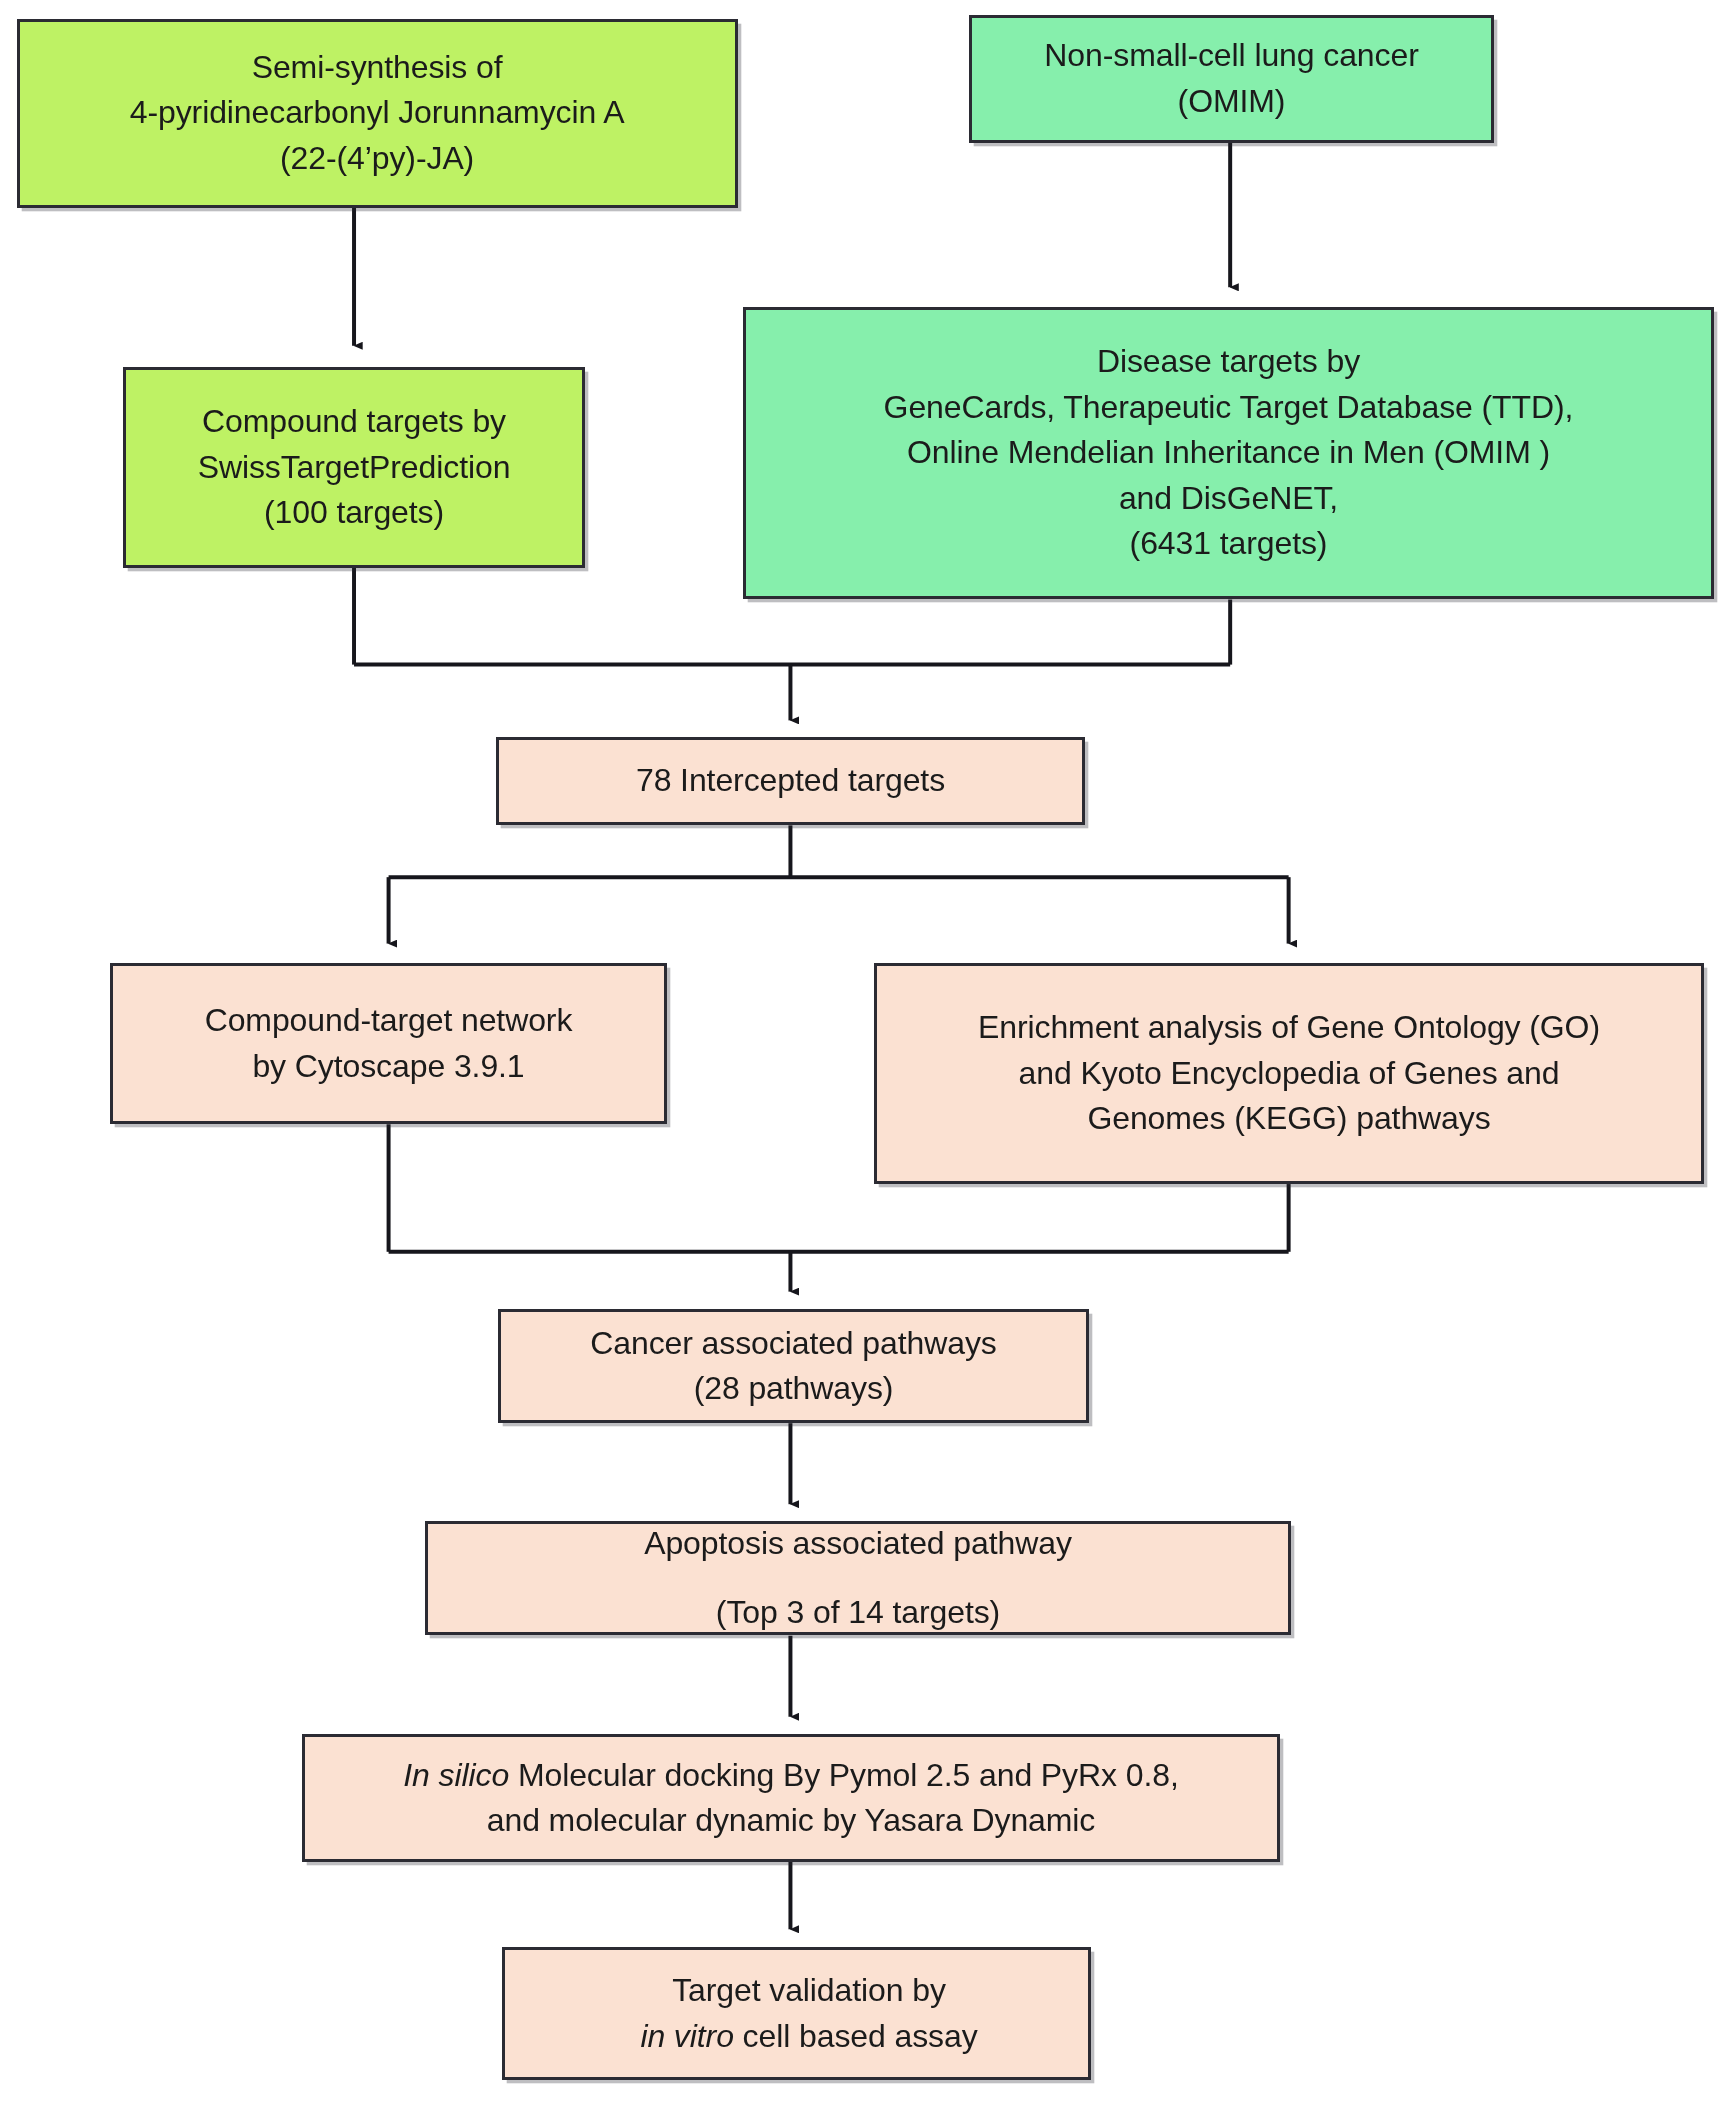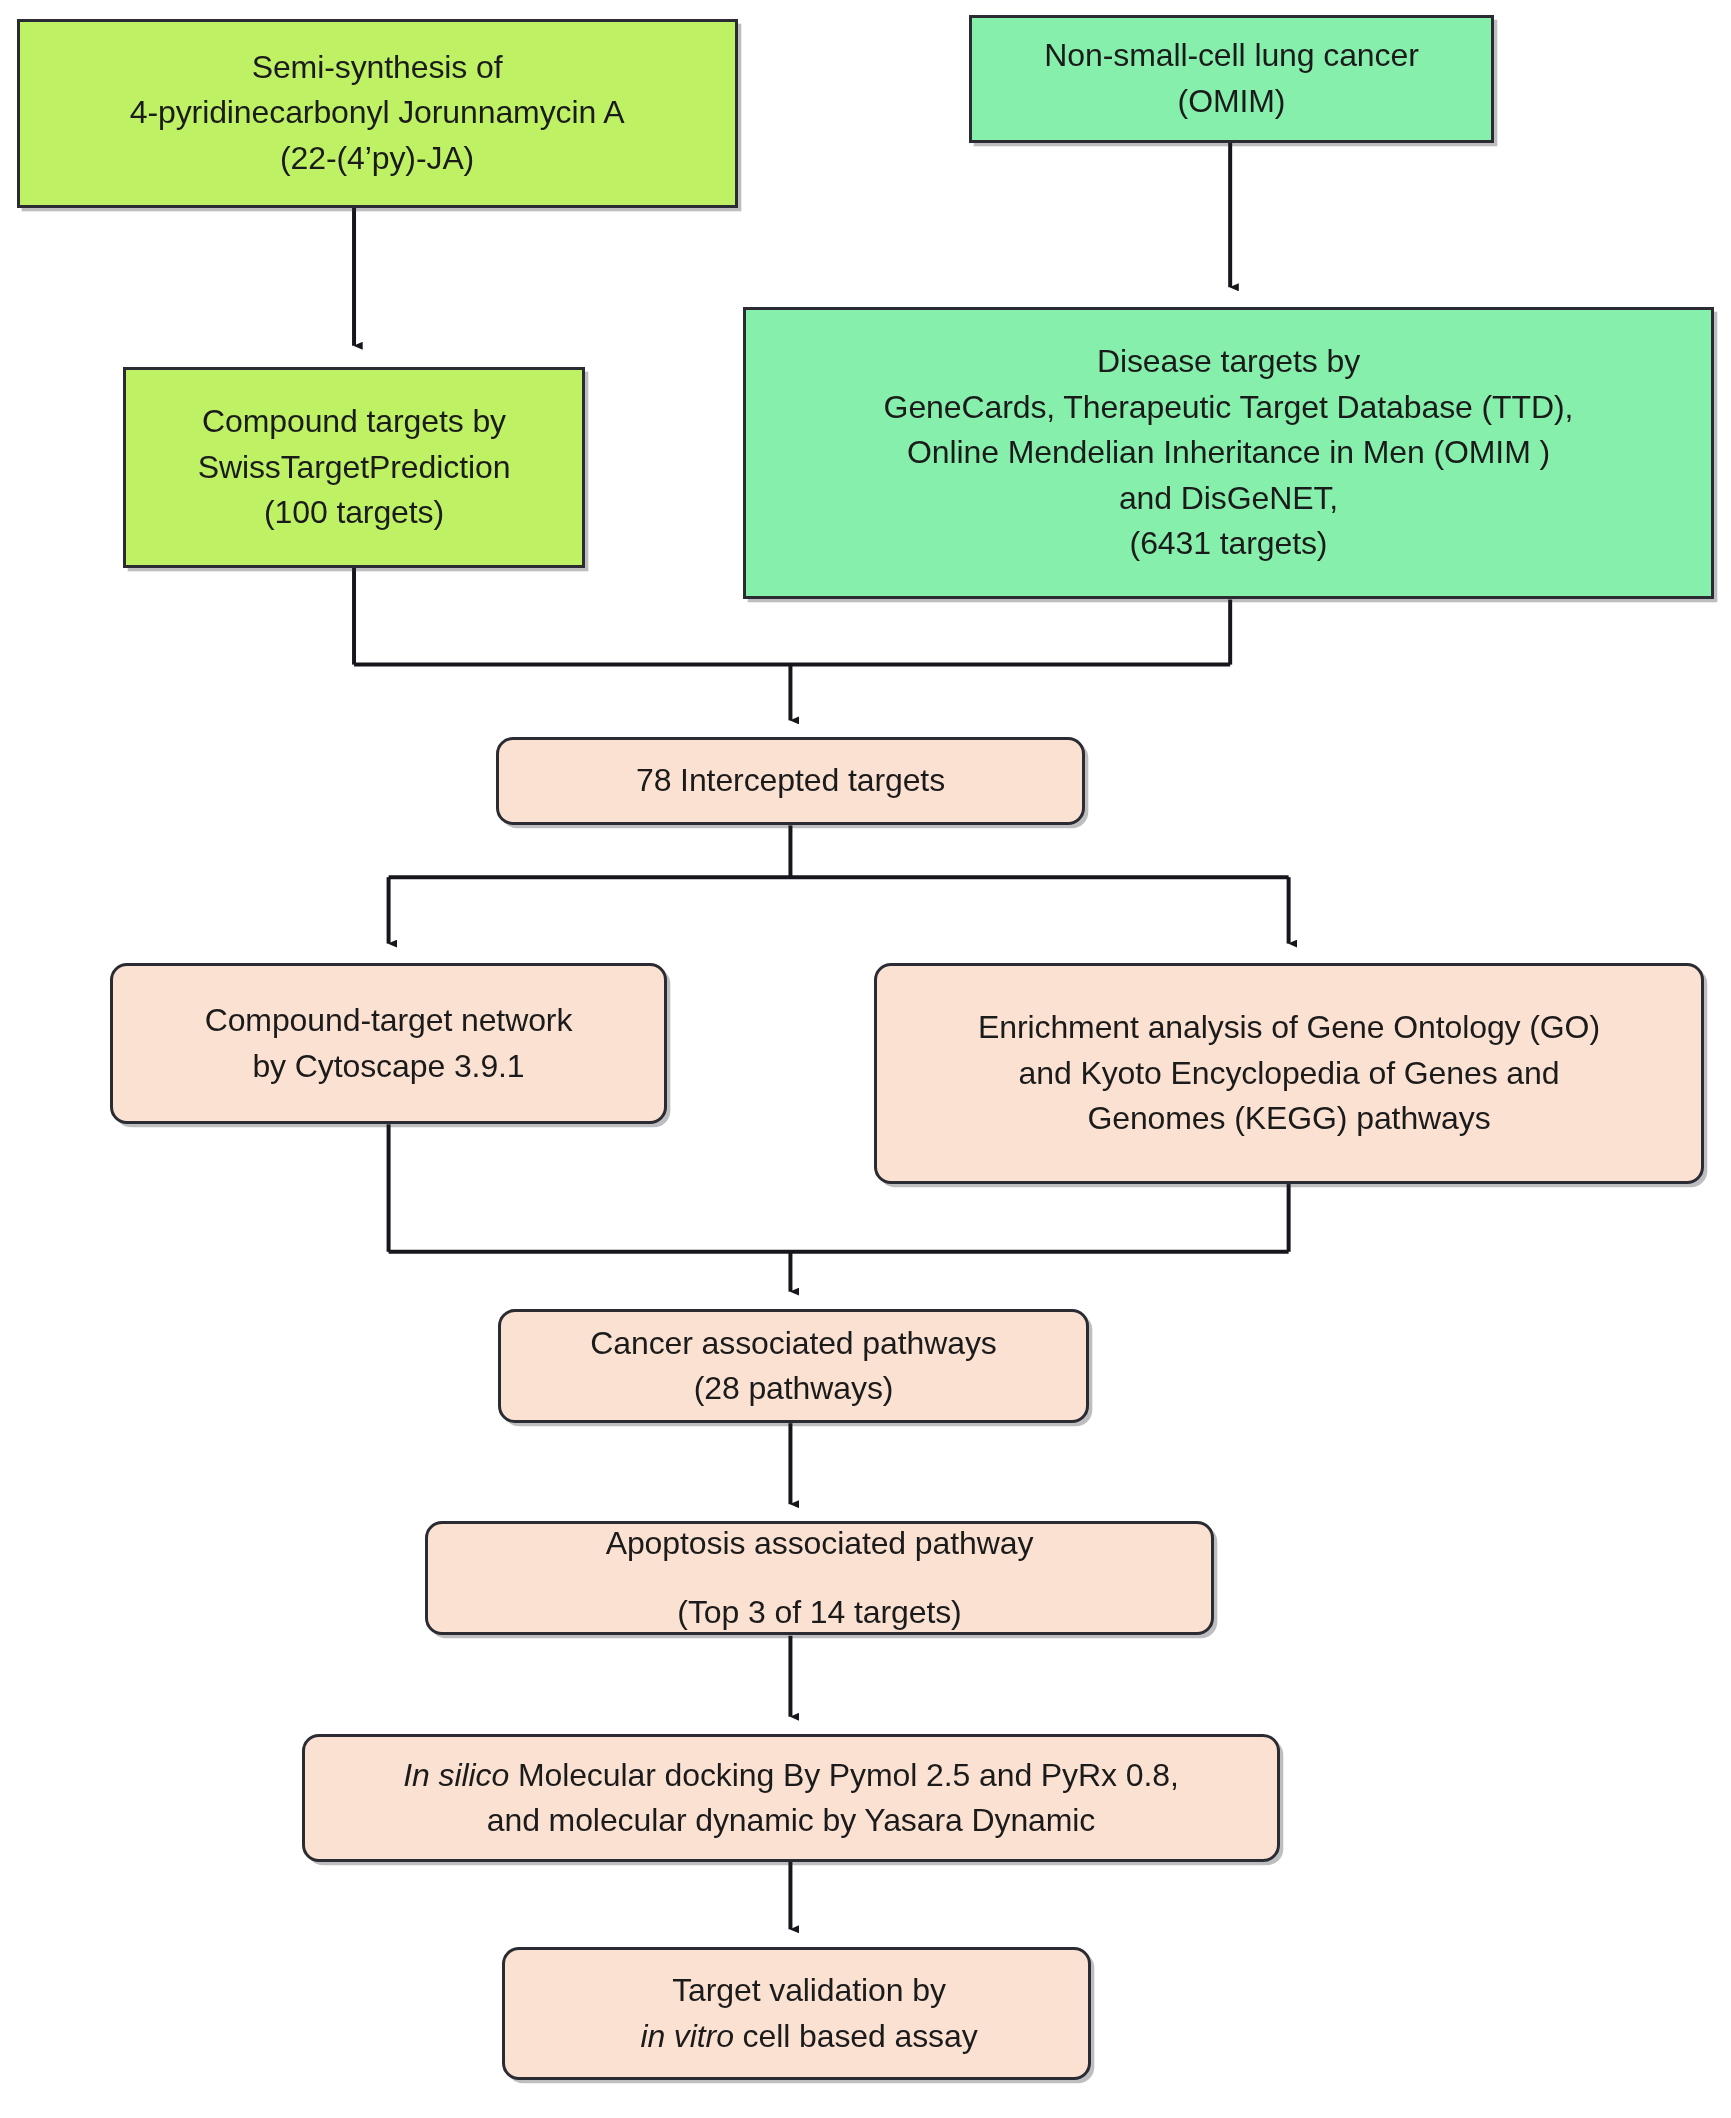--- a/index.html
+++ b/index.html
@@ -36,21 +36,21 @@
     text-align: center;
     color: #1b1b1b;
     font-size: 32px;
     line-height: 1.42;
     letter-spacing: -0.1px;
     box-shadow: 4px 4px 0 -0.7px rgba(40,40,50,0.30);
   }
   .node .line { display: block; white-space: nowrap; }
   .fill-yellow { background: #bef264; }
   .fill-blue   { background: #86efac; }
-  .fill-peach  { background: #fbe1d2; border-radius: 17px; }
+  .fill-peach  { background: #fbe1d2; }
   .it { font-style: italic; }
 </style>
 </head>
 <body>
 
 <div id="canvas">
 
   <svg class="edges" viewBox="0 0 2606 3189" xmlns="http://www.w3.org/2000/svg">
     <defs>
       <marker id="arrow" viewBox="0 0 12 14" refX="6" refY="13" markerWidth="12" markerHeight="14" orient="auto-start-reverse" markerUnits="userSpaceOnUse">
@@ -124,21 +124,21 @@
     <span class="line">Enrichment analysis of Gene Ontology (GO)</span>
     <span class="line">and Kyoto Encyclopedia of Genes and</span>
     <span class="line">Genomes (KEGG) pathways</span>
   </div>
 
   <div class="node fill-peach" style="left:498px; top:1309px; width:591px; height:114px;">
     <span class="line">Cancer associated pathways</span>
     <span class="line">(28 pathways)</span>
   </div>
 
-  <div class="node fill-peach" style="left:425px; top:1521px; width:789px; height:114px;gap:23px;">
+  <div class="node fill-peach" style="left:425px; top:1521px; width:866px; height:114px;gap:23px;">
     <span class="line">Apoptosis associated pathway</span>
     <span class="line">(Top 3 of 14 targets)</span>
   </div>
 
   <div class="node fill-peach" style="left:302px; top:1734px; width:978px; height:128px;">
     <span class="line"><em class="it">In silico</em><span> Molecular docking By Pymol 2.5 and PyRx 0.8,</span></span>
     <span class="line">and molecular dynamic by Yasara Dynamic</span>
   </div>
 
   <div class="node fill-peach" style="left:502px; top:1947px; width:589px; height:133px;padding-left:25px;">

